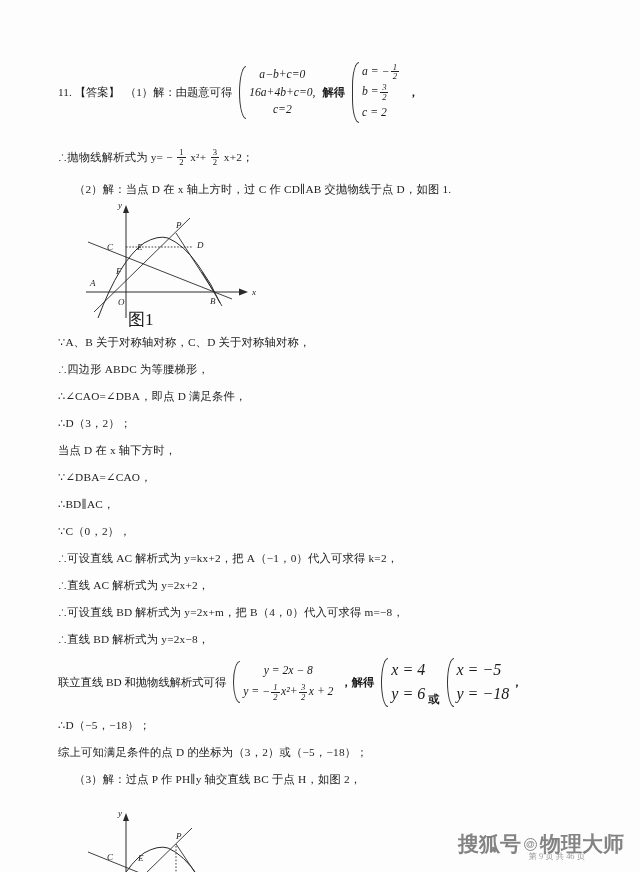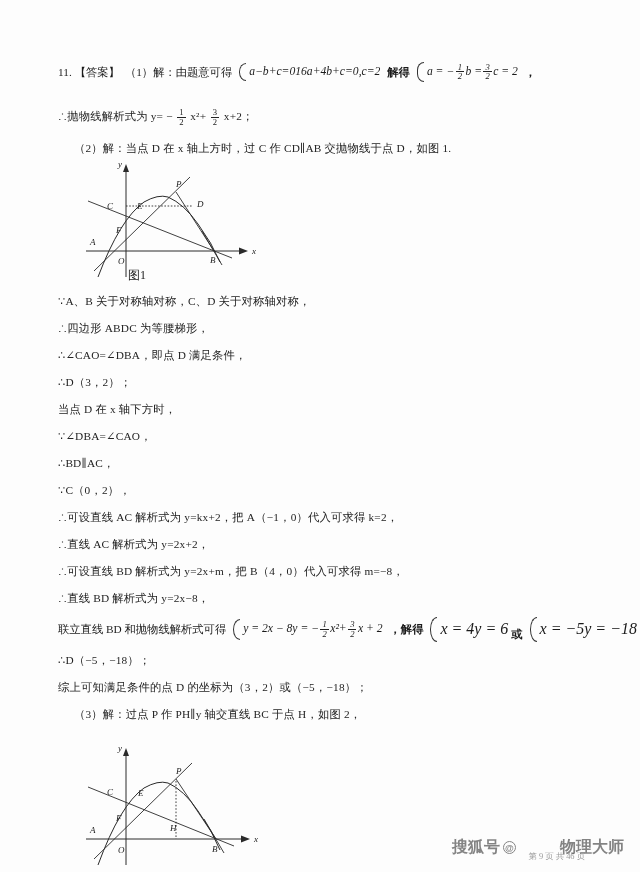--- a/index.html
+++ b/index.html
@@ -66,60 +66,59 @@
   .brace {
     font-size: 1px;
     width: 7px;
     border-left: 1.1px solid #333;
     border-top: 1.1px solid #333;
     border-bottom: 1.1px solid #333;
     border-radius: 7px 0 0 7px / 50% 0 0 50%;
     margin-right: 3px;
   }
   .eqlines {
-    display: flex; flex-direction: row;
+    display: flex; flex-direction: column;
     justify-content: center;
     align-items: center;
     font-family: "Liberation Serif", serif;
     font-size: 11.6px;
     line-height: 1.52;
     font-style: italic;
   }
   .eqlines .el { white-space: nowrap; }
   .eqlines.tight { font-size: 16px; font-style: italic; }
   .word { font-style: normal; font-size: 11.3px; font-weight: bold; }
 
   
   .figwrap { position: relative; margin: 2px 0 4px 0; }
   .figcap {
-    font-size: 12px;
+    font-size: 17px;
     position: absolute;
     white-space: nowrap;
   }
   svg text {
     font-family: "Liberation Serif", "DejaVu Serif", serif;
     font-style: italic;
     fill: #1c1c1c;
   }
 
   
   .watermark {
     position: absolute;
     right: 16px; bottom: 14px;
     display: flex; align-items: center; gap: 3px;
     opacity: .62;
     font-family: "Liberation Sans", sans-serif;
     pointer-events: none;
   }
   .wm-text {
-    font-size: 16px;
+    font-size: 21px;
     font-weight: 700;
     color: #3a3a3a;
     letter-spacing: 0px;
-    margin-left: 41px;
   }
   .wm-at {
     display: inline-flex;
     align-items: center; justify-content: center;
     width: 13px; height: 13px;
     border: 1.4px solid #3a3a3a;
     border-radius: 50%;
     font-size: 9px;
     color: #3a3a3a;
     font-weight: 700;

